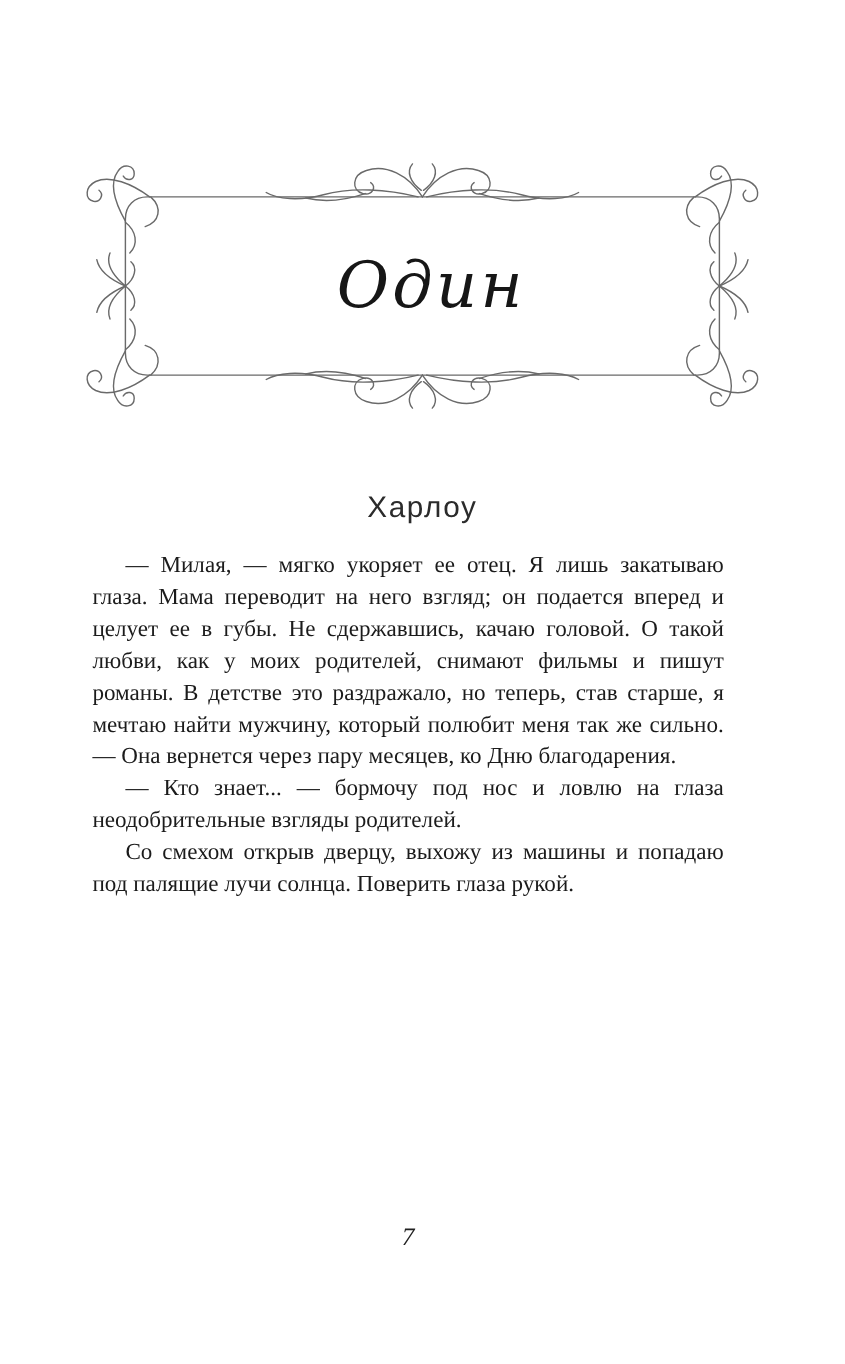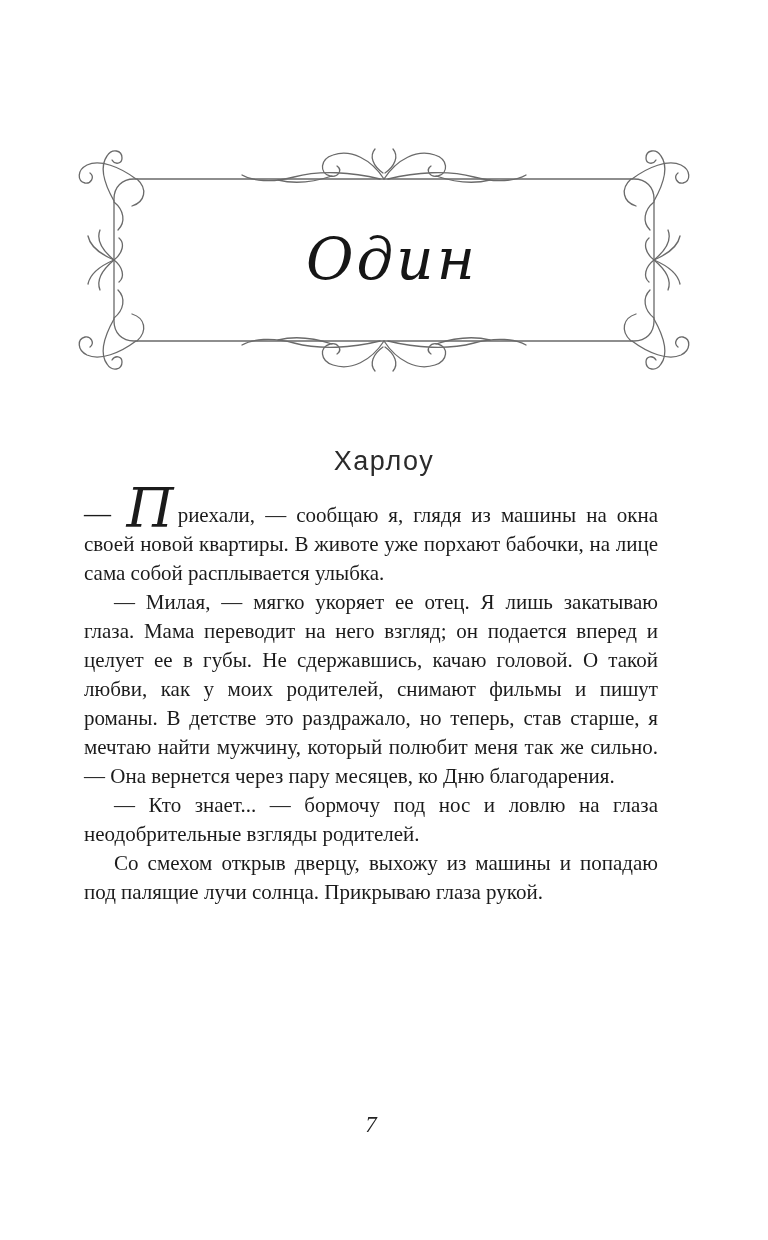--- a/index.html
+++ b/index.html
@@ -125,21 +125,20 @@
         </g>
         <use href="#sf" xlink:href="#sf" transform="translate(620,0) scale(-1,1)"></use>
       </g>
     </svg>
     <div class="chapter-title">Один</div>
   </div>
 
   <div class="section-title">Харлоу</div>
 
   <div class="body-text">
-    <p class="first"><span class="dash">— </span><span class="initial">П</span><span>риехали, — сообщаю я, глядя из машины на окна своей новой квартиры. В животе уже порхают бабочки, на лице сама собой расплывается улыбка.</span></p>
     <p>— Милая, — мягко укоряет ее отец. Я лишь закатываю глаза. Мама переводит на него взгляд; он подается вперед и целует ее в губы. Не сдержавшись, качаю головой. О такой любви, как у моих родителей, снимают фильмы и пишут романы. В детстве это раздражало, но теперь, став старше, я мечтаю найти мужчину, который полюбит меня так же сильно. — Она вернется через пару месяцев, ко Дню благодарения.</p>
     <p>— Кто знает... — бормочу под нос и ловлю на глаза неодобрительные взгляды родителей.</p>
-    <p>Со смехом открыв дверцу, выхожу из машины и попадаю под палящие лучи солнца. Прикрываю глаза рукой.</p>
+    <p>Со смехом открыв дверцу, выхожу из машины и попадаю под палящие лучи солнца. Поверить глаза рукой.</p>
   </div>
 
   <div class="page-number">7</div>
 
 </div>
 
 </body></html>

